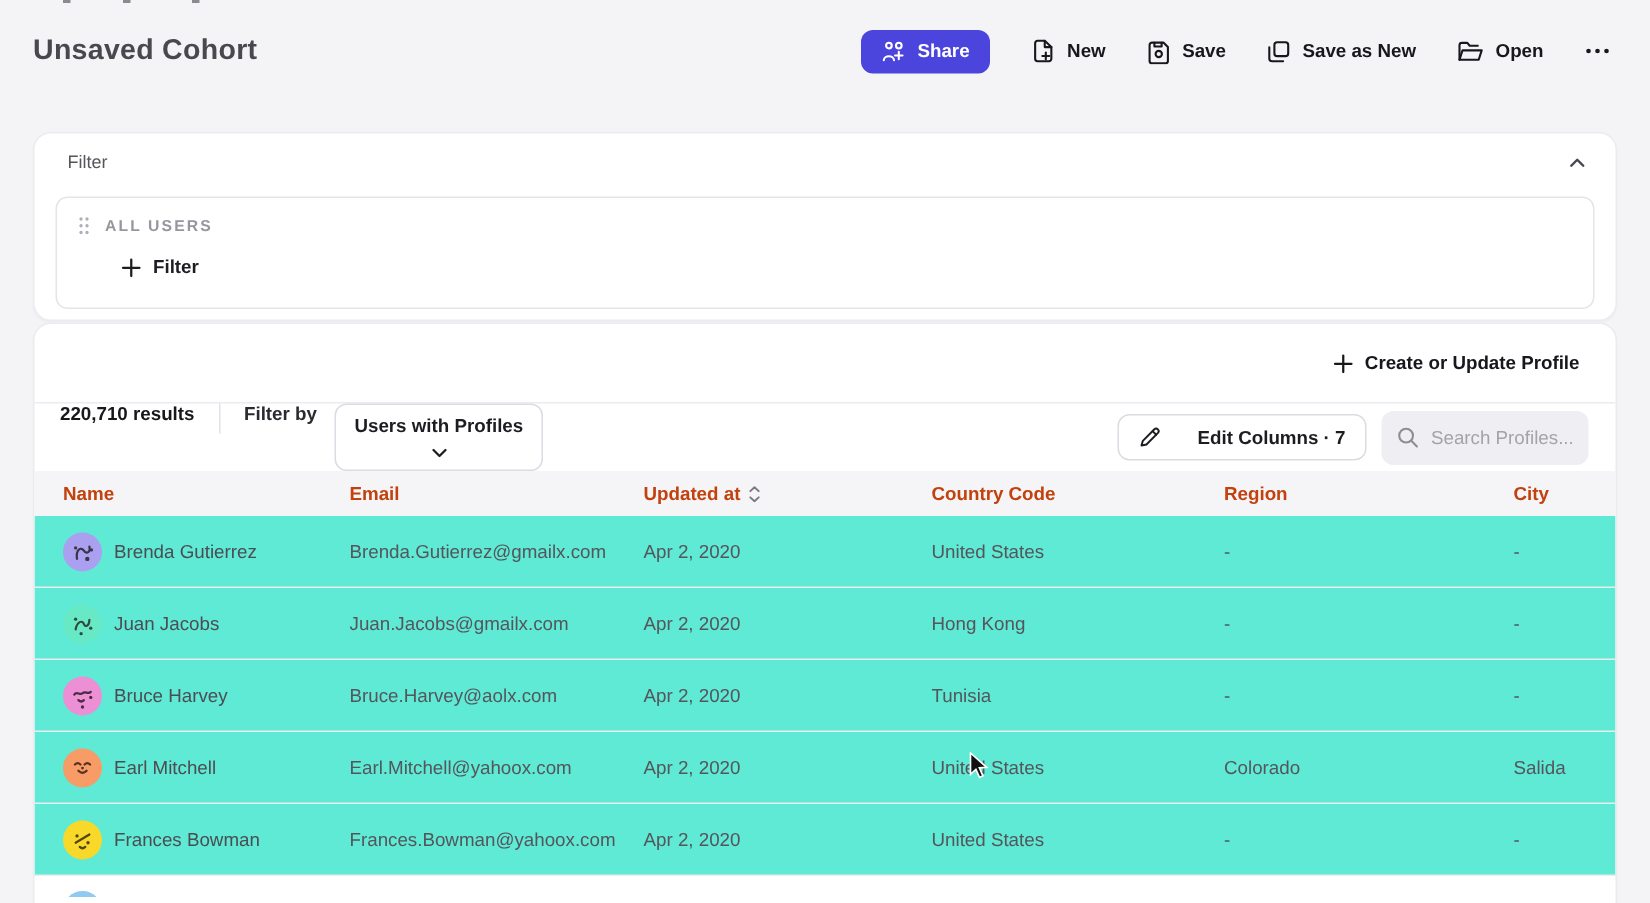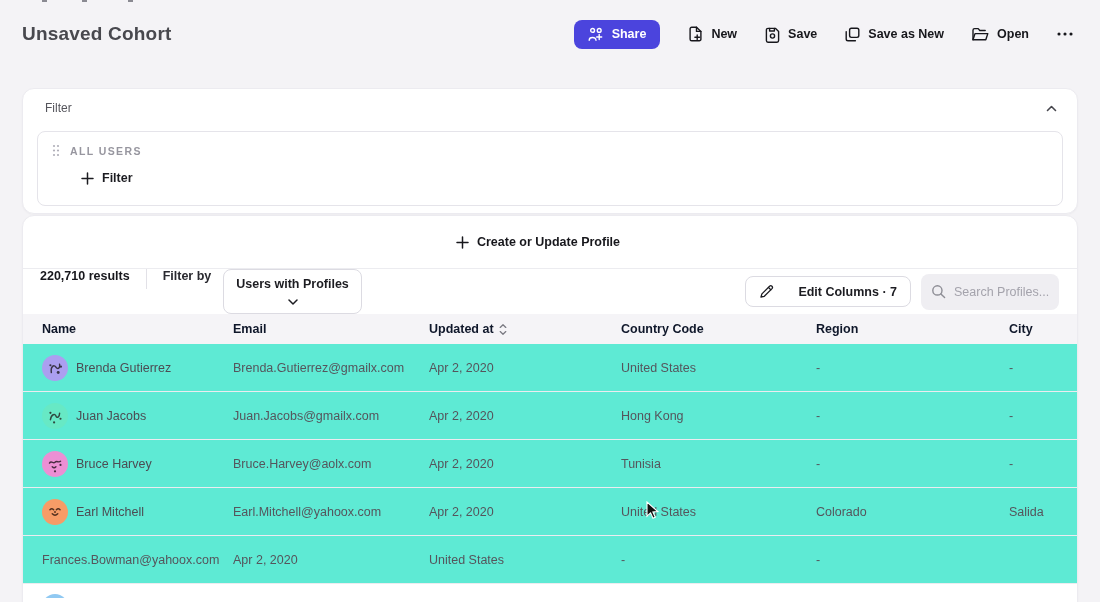--- a/index.html
+++ b/index.html
@@ -52,21 +52,21 @@
   .filter-card-row { display:flex; align-items:center; gap:10px; }
   .all-users-label { font-size:10.5px; font-weight:700; letter-spacing:1.4px; color:#97969f; }
   .add-filter-btn {
     display:flex; align-items:center; gap:8px; margin:14px 0 0 29px;
     background:none; border:none; cursor:pointer;
     font-family:inherit; font-size:12.5px; font-weight:700; color:#1c1c21;
   }
 
   
   .main-panel { top:215px; height:420px; padding:0; overflow:hidden; }
-  .create-row { height:53px; display:flex; align-items:center; justify-content:center; padding-right:24px; border-bottom:1px solid #ececf0; }
+  .create-row { height:53px; display:flex; align-items:center; justify-content:flex-end; padding-right:24px; border-bottom:1px solid #ececf0; }
   .create-profile-btn {
     display:flex; align-items:center; gap:8px;
     background:none; border:none; cursor:pointer;
     font-family:inherit; font-size:12.5px; font-weight:700; color:#17171c;
   }
   .results-bar { height:45px; display:flex; padding:0 18px 0 17px; }
   .results-count { font-size:12.5px; font-weight:700; color:#17171c; }
   .vert-divider { width:1px; height:20px; background:#e2e1e7; margin:0 16px; }
   .filter-by-label { font-size:12.5px; font-weight:600; color:#2a2a30; margin-right:12px; }
   .dropdown-pill {
@@ -93,21 +93,21 @@
   }
   .search-box input::placeholder { color:#a4a3ac; }
 
   
   .grid-row {
     display:grid;
     grid-template-columns:191px 196px 192px 195px 193px 1fr;
     align-items:center; padding-left:19px;
   }
   .table-head { height:30px; background:#f5f4f7; }
-  .th { font-size:12.5px; font-weight:600; color:#0f172a; display:flex; align-items:center; gap:5px; }
+  .th { font-size:12.5px; font-weight:600; color:#c2410c; display:flex; align-items:center; gap:5px; }
   .table-row { height:48px; border-bottom:1px solid #ececf0; background:#5eead4; }
   .td { font-size:12.5px; color:#55555c; }
   .name-cell { display:flex; align-items:center; gap:8px; font-size:12.5px; color:#4c4c53; }
   .avatar { width:26px; height:26px; border-radius:50%; flex:0 0 26px; display:flex; align-items:center; justify-content:center; }
   .partial-row { height:14px; overflow:hidden; padding-left:19px; }
   .partial-row .avatar { margin-top:10px; }
 
   
   .cursor { position:absolute; left:646px; top:501px; z-index:50; pointer-events:none; }
 </style>
@@ -361,20 +361,31 @@
       <span>Earl Mitchell</span>
     </div>
     <div class="td">Earl.Mitchell@yahoox.com</div>
     <div class="td">Apr 2, 2020</div>
     <div class="td">United States</div>
     <div class="td">Colorado</div>
     <div class="td">Salida</div>
   </div>
 
   <div class="grid-row table-row">
+    <div class="name-cell">
+      <span class="avatar" style="background: rgb(248, 217, 41);">
+        <svg width="22" height="22" viewBox="0 0 24 24" fill="none">
+            <path d="M7 14 L17 8" stroke="#55440e" stroke-width="1.6" stroke-linecap="round"></path>
+            <path d="M10 17 Q12 19 14 17" stroke="#55440e" stroke-width="1.6" stroke-linecap="round"></path>
+            <circle cx="8" cy="9" r="1.2" fill="#55440e"></circle>
+            <circle cx="16" cy="14" r="1.2" fill="#55440e"></circle>
+          </svg>
+      </span>
+      <span>Frances Bowman</span>
+    </div>
     <div class="td">Frances.Bowman@yahoox.com</div>
     <div class="td">Apr 2, 2020</div>
     <div class="td">United States</div>
     <div class="td">-</div>
     <div class="td">-</div>
   </div>
 
   <div class="partial-row">
     <span class="avatar" style="background: rgb(144, 201, 242);"></span>
   </div>

